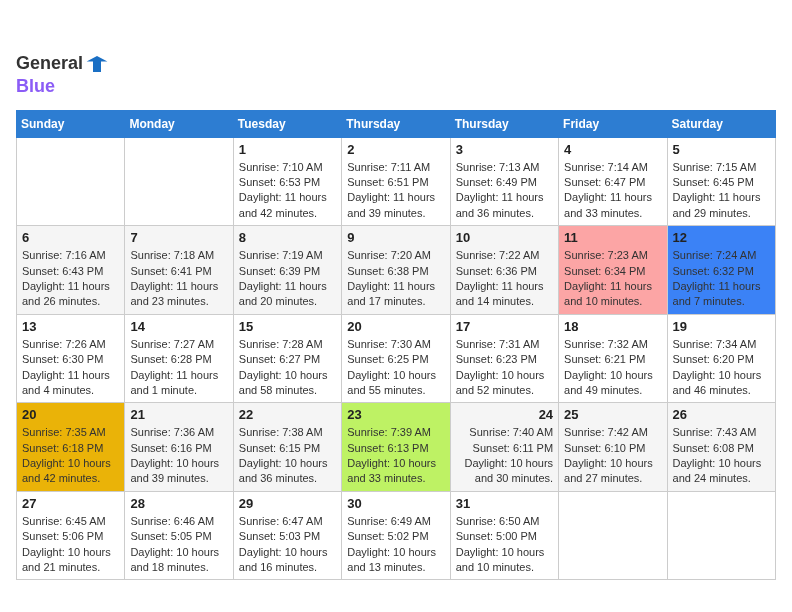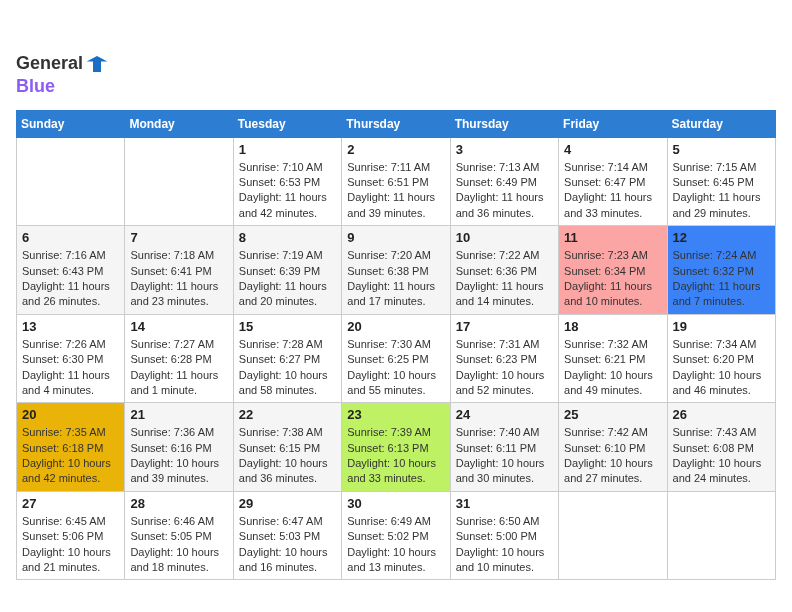--- a/index.html
+++ b/index.html
@@ -211,21 +211,21 @@
           <div class="day-info">Sunrise: 7:36 AM<br>Sunset: 6:16 PM<br>Daylight: 10 hours and 39 minutes.</div>
         </td>
         <td style="background: rgb(245, 245, 245); margin-left: 20px;">
           <div class="day-num">22</div>
           <div class="day-info">Sunrise: 7:38 AM<br>Sunset: 6:15 PM<br>Daylight: 10 hours and 36 minutes.</div>
         </td>
         <td style="background: #bef264;">
           <div class="day-num">23</div>
           <div class="day-info">Sunrise: 7:39 AM<br>Sunset: 6:13 PM<br>Daylight: 10 hours and 33 minutes.</div>
         </td>
-        <td style="background: rgb(245, 245, 245);">
+        <td style="background: rgb(245, 245, 245); text-align: right;">
           <div class="day-num">24</div>
           <div class="day-info">Sunrise: 7:40 AM<br>Sunset: 6:11 PM<br>Daylight: 10 hours and 30 minutes.</div>
         </td>
         <td style="background: rgb(245, 245, 245);">
           <div class="day-num">25</div>
           <div class="day-info">Sunrise: 7:42 AM<br>Sunset: 6:10 PM<br>Daylight: 10 hours and 27 minutes.</div>
         </td>
         <td style="background: rgb(245, 245, 245);">
           <div class="day-num">26</div>
           <div class="day-info">Sunrise: 7:43 AM<br>Sunset: 6:08 PM<br>Daylight: 10 hours and 24 minutes.</div>

